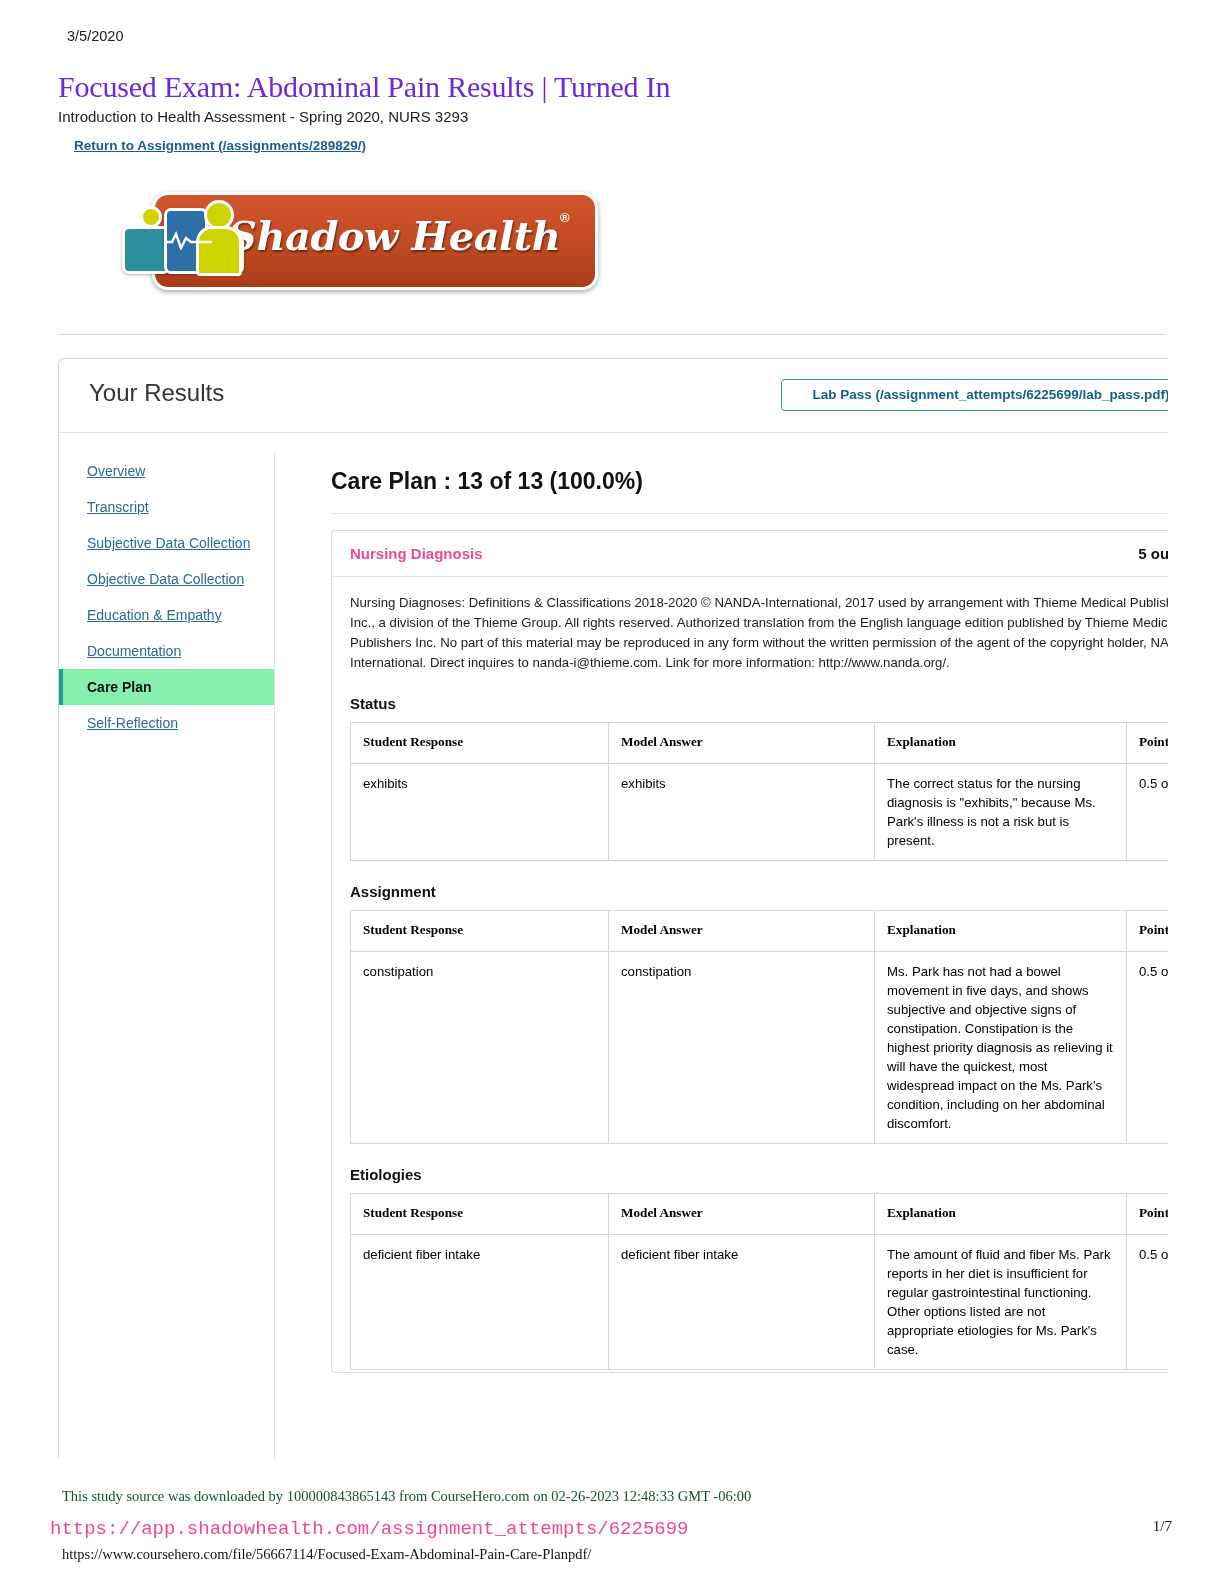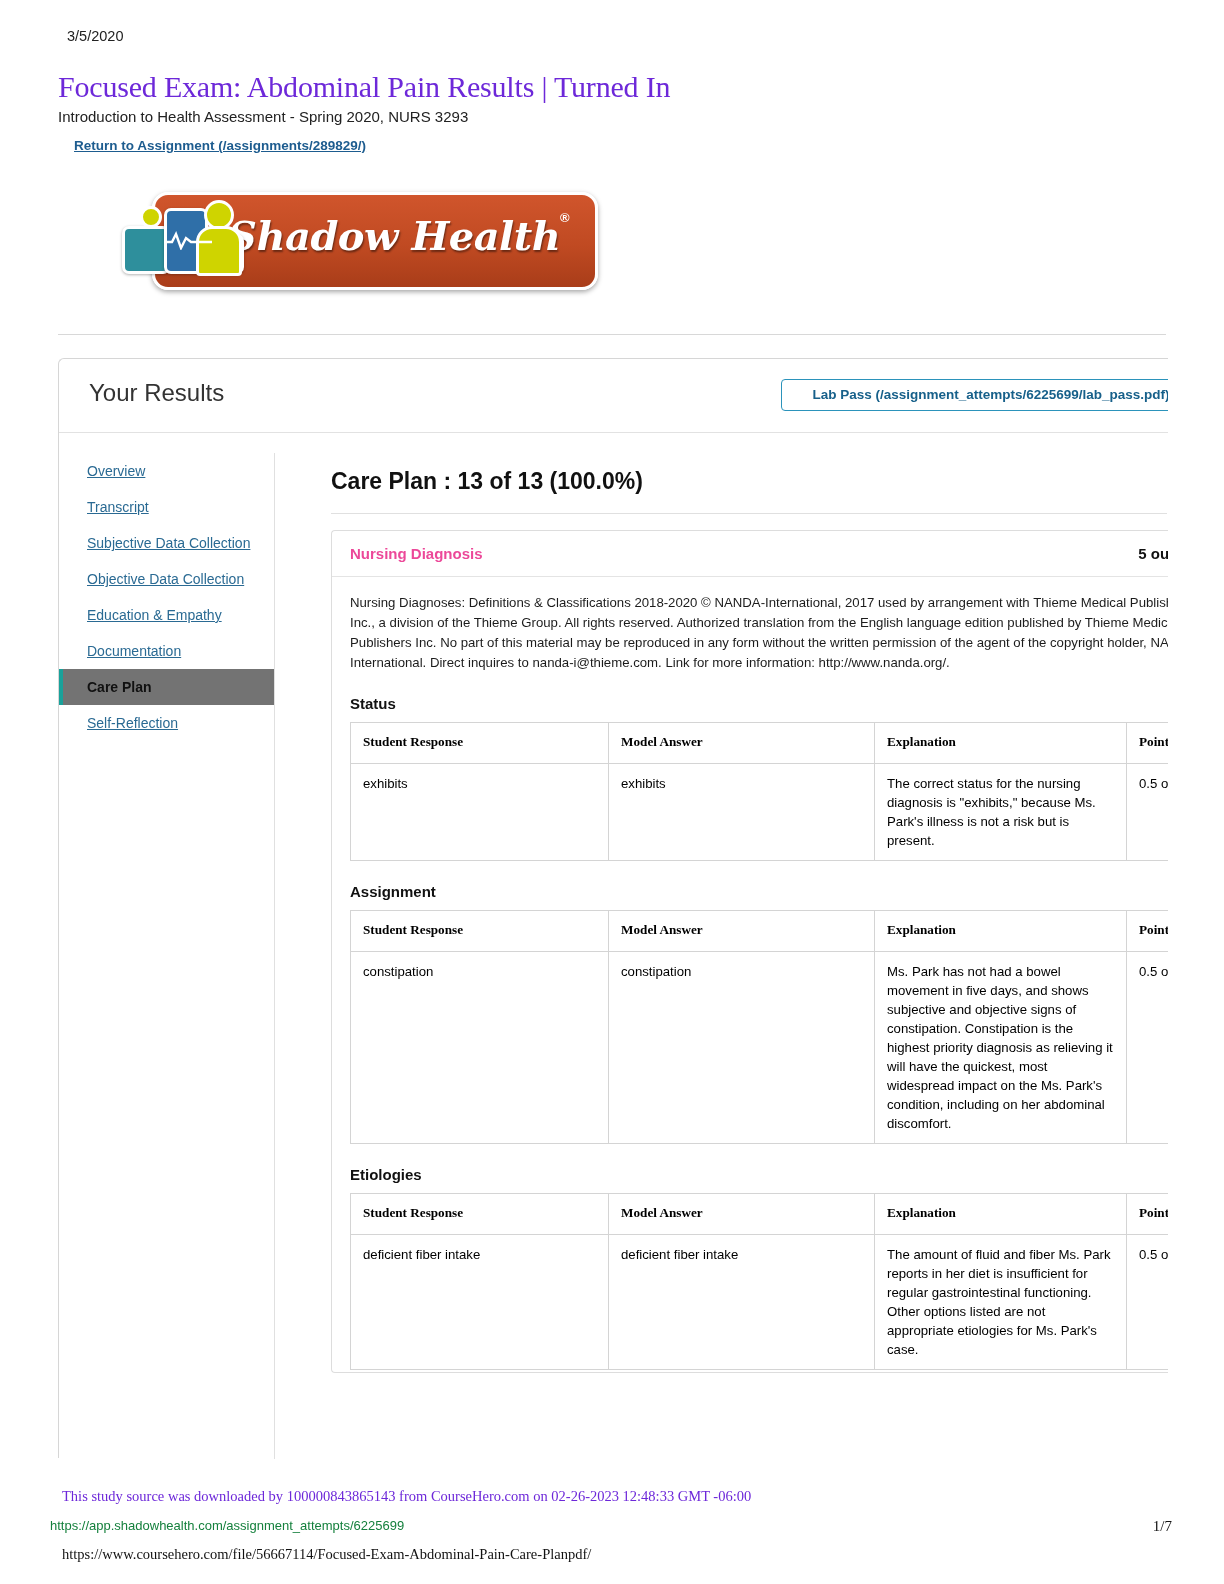--- a/index.html
+++ b/index.html
@@ -218,21 +218,21 @@
     font-size: 14px;
     color: #2a6a93;
     text-decoration: underline;
     cursor: pointer;
     white-space: nowrap;
   }
   .side-item.active {
     color: #111;
     font-weight: bold;
     text-decoration: none;
-    background: #737373;
+    background: #86efac;
     border-left: 4px solid #19a19a;
     padding-left: 24px;
   }
   .side-sep {
     position: absolute;
     left: 215px;
     top: 94px;
     width: 1px;
     height: 1006px;
     background: #e0e0e0;
@@ -330,29 +330,29 @@
   col.c3 { width: 252px; }
   col.c4 { width: 154px; }
 
   
   .footer-note {
     position: absolute;
     left: 62px;
     top: 1488px;
     font-family: "Liberation Serif", serif;
     font-size: 14.5px;
-    color: #6d28d9;
+    color: #14532d;
   }
   .footer-url {
     position: absolute;
     left: 50px;
     top: 1518px;
-    font-family: Liberation Sans, sans-serif;
-    font-size: 13px;
-    color: #15803d;
+    font-family: Liberation Mono, monospace;
+    font-size: 19px;
+    color: #ec4899;
   }
   .footer-page {
     position: absolute;
     right: 52px;
     top: 1518px;
     font-family: "Liberation Serif", serif;
     font-size: 15px;
     color: #111;
   }
   .footer-ch {

